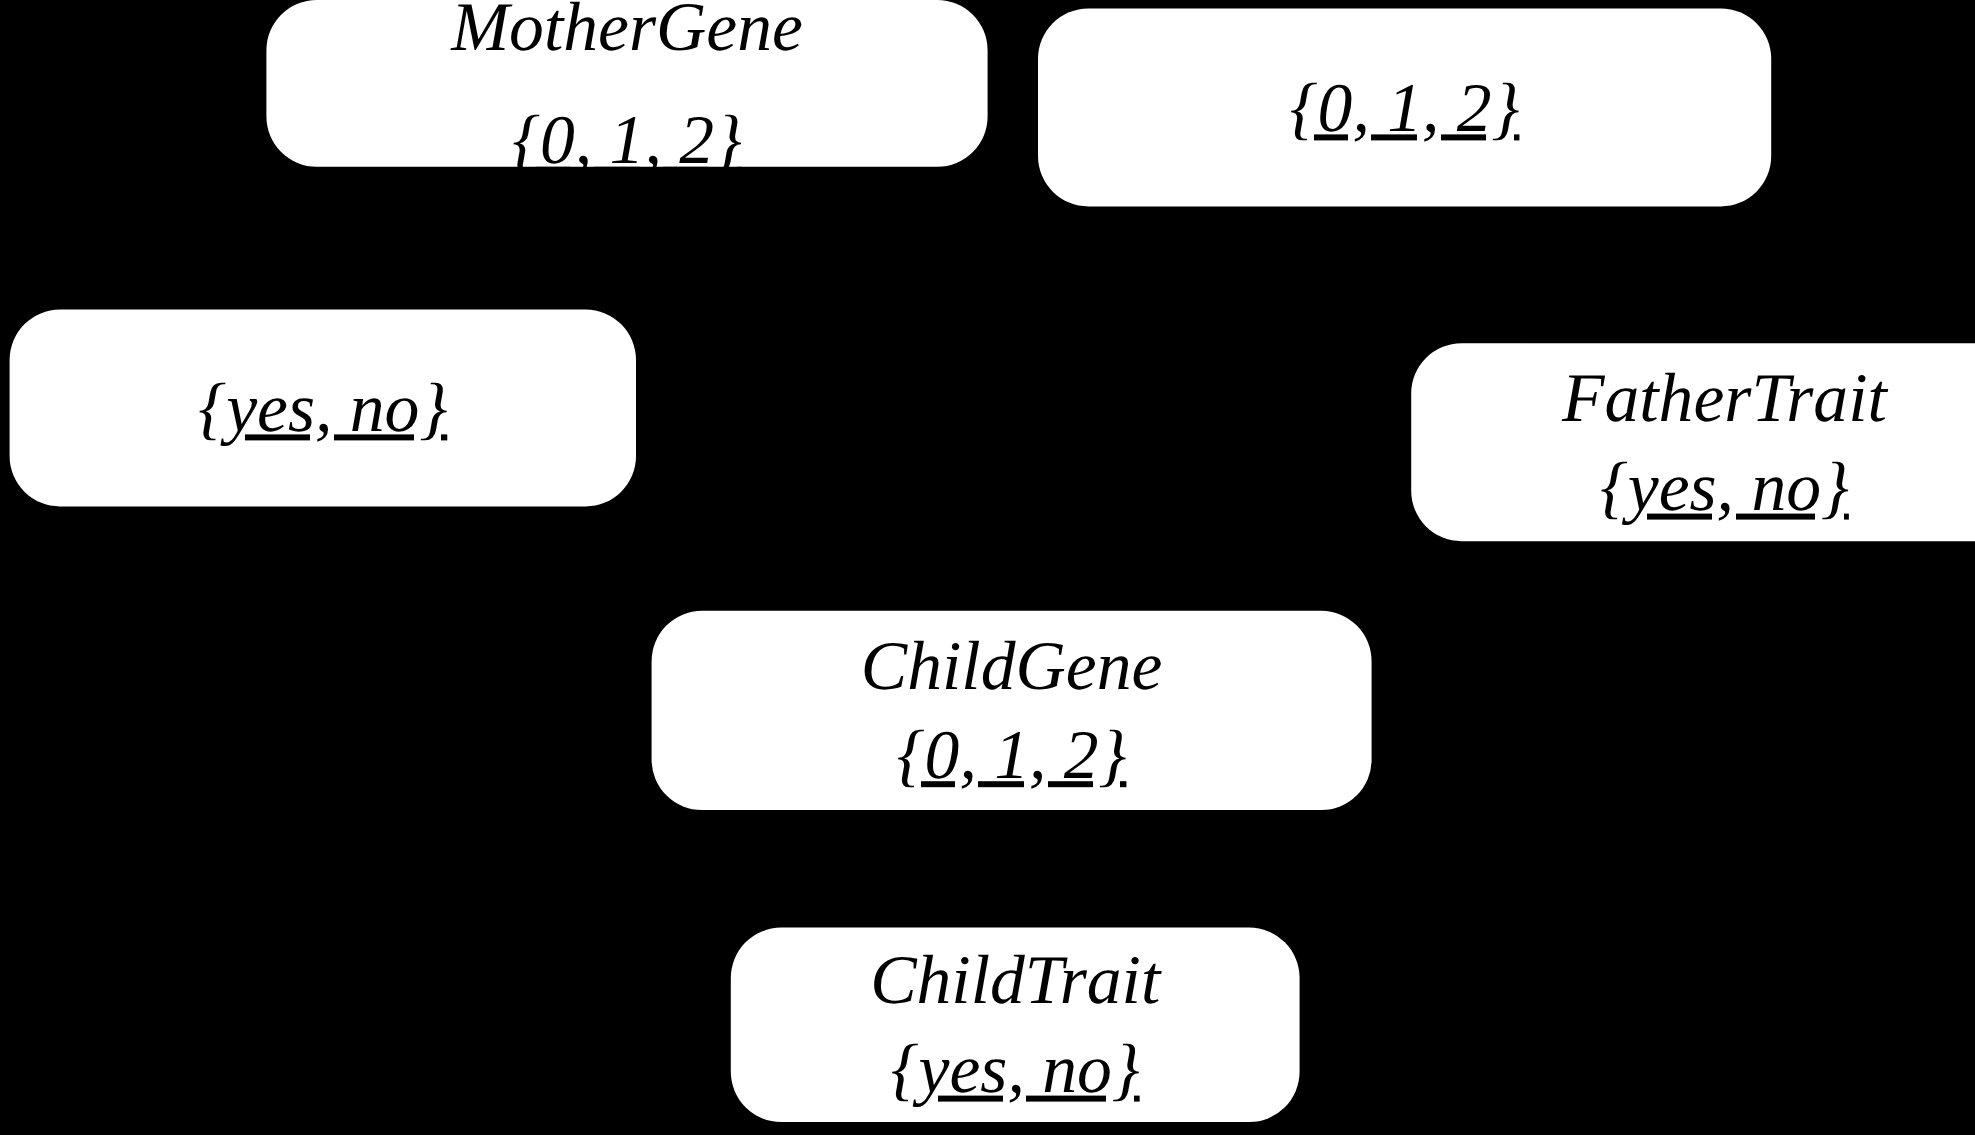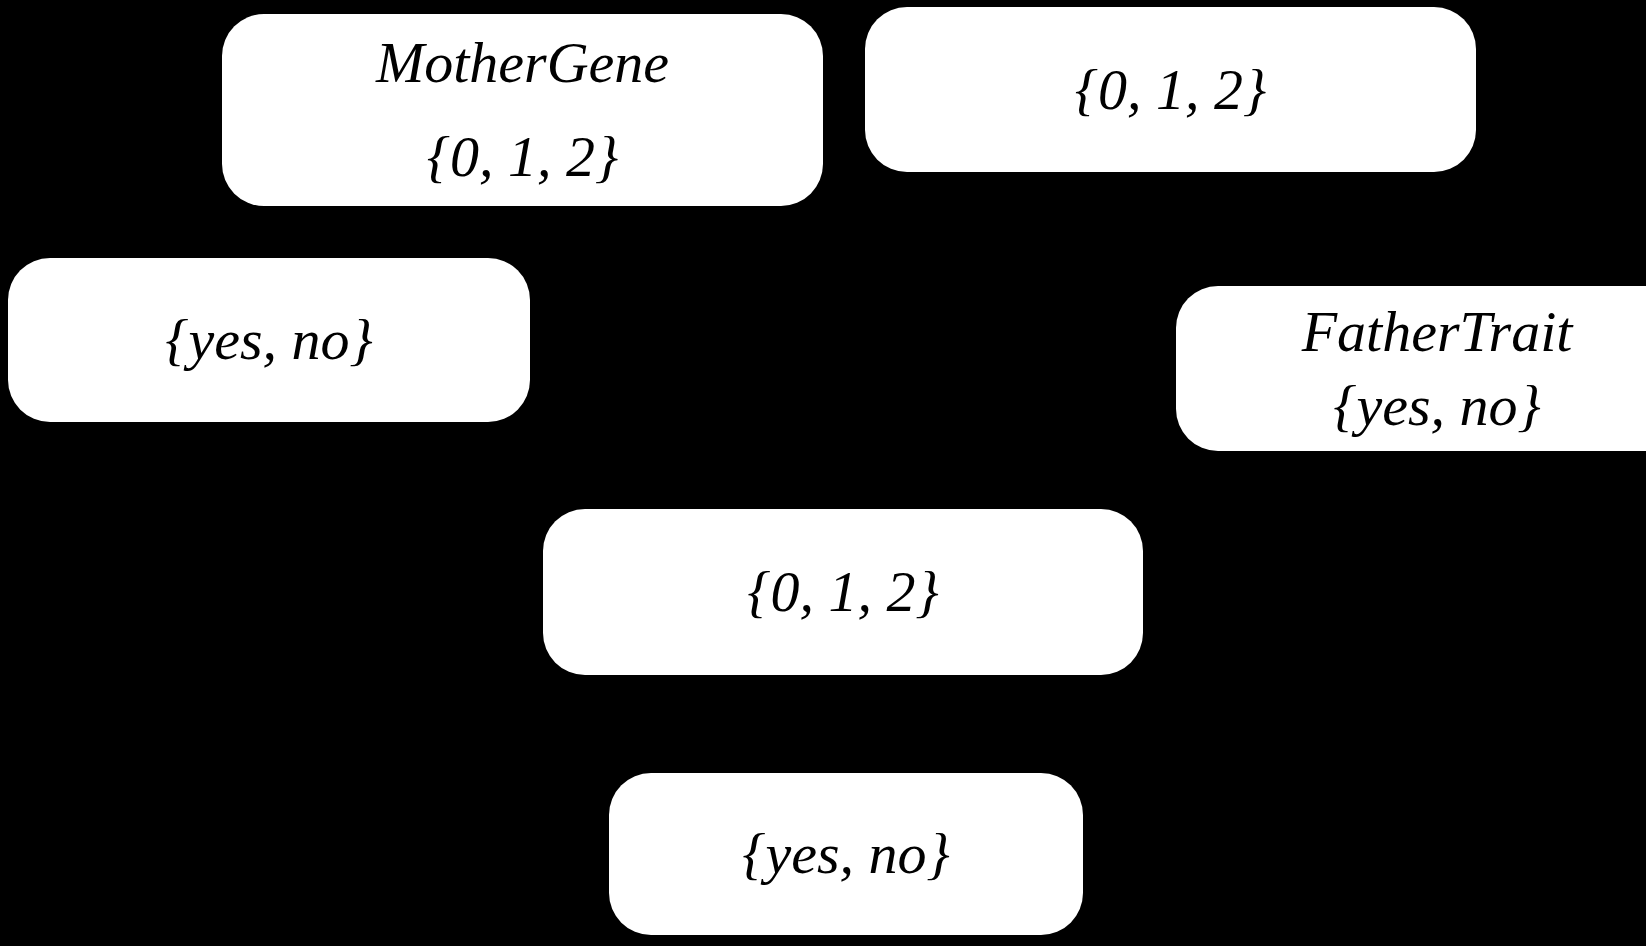--- a/index.html
+++ b/index.html
@@ -24,28 +24,28 @@
     flex-direction: column;
     align-items: center;
     justify-content: center;
     text-align: center;
     font-style: italic;
     font-size: 58px;
     line-height: 74px;
     white-space: nowrap;
   }
   
-  .n-mother-gene  { left: 222px;  top: 14px;   width: 601px; height: 192px; gap: 20px; }
+  .n-mother-gene  { left: 222px;  top: 0;   width: 601px; height: 139px; gap: 20px; }
   .n-father-gene  { left: 865px;  top: 7px;   width: 611px; height: 165px; }
   .n-mother-trait { left: 8px;    top: 258px; width: 522px; height: 164px; }
   .n-father-trait { left: 1176px; top: 258px; width: 522px; height: 165px; margin-top: 28px; }
   .n-child-gene   { left: 543px;  top: 509px; width: 600px; height: 166px; }
   .n-child-trait  { left: 609px;  top: 773px; width: 474px; height: 162px; }
   .node-label  { display: block; }
-  .node-domain { display: block; }
+  .node-domain { display: block; text-decoration: underline; }
 </style>
 </head>
 <body>
 
 <div class="canvas">
 
   <div class="node n-mother-gene">
     <span class="node-label">MotherGene</span>
     <span class="node-domain">{0, 1, 2}</span>
   </div>
@@ -57,20 +57,22 @@
   <div class="node n-mother-trait">
     <span class="node-domain">{yes, no}</span>
   </div>
 
   <div class="node n-father-trait">
     <span class="node-label">FatherTrait</span>
     <span class="node-domain">{yes, no}</span>
   </div>
 
   <div class="node n-child-gene">
+    <span class="node-label">ChildGene</span>
     <span class="node-domain">{0, 1, 2}</span>
   </div>
 
   <div class="node n-child-trait">
+    <span class="node-label">ChildTrait</span>
     <span class="node-domain">{yes, no}</span>
   </div>
 
 </div>
 
 </body></html>

